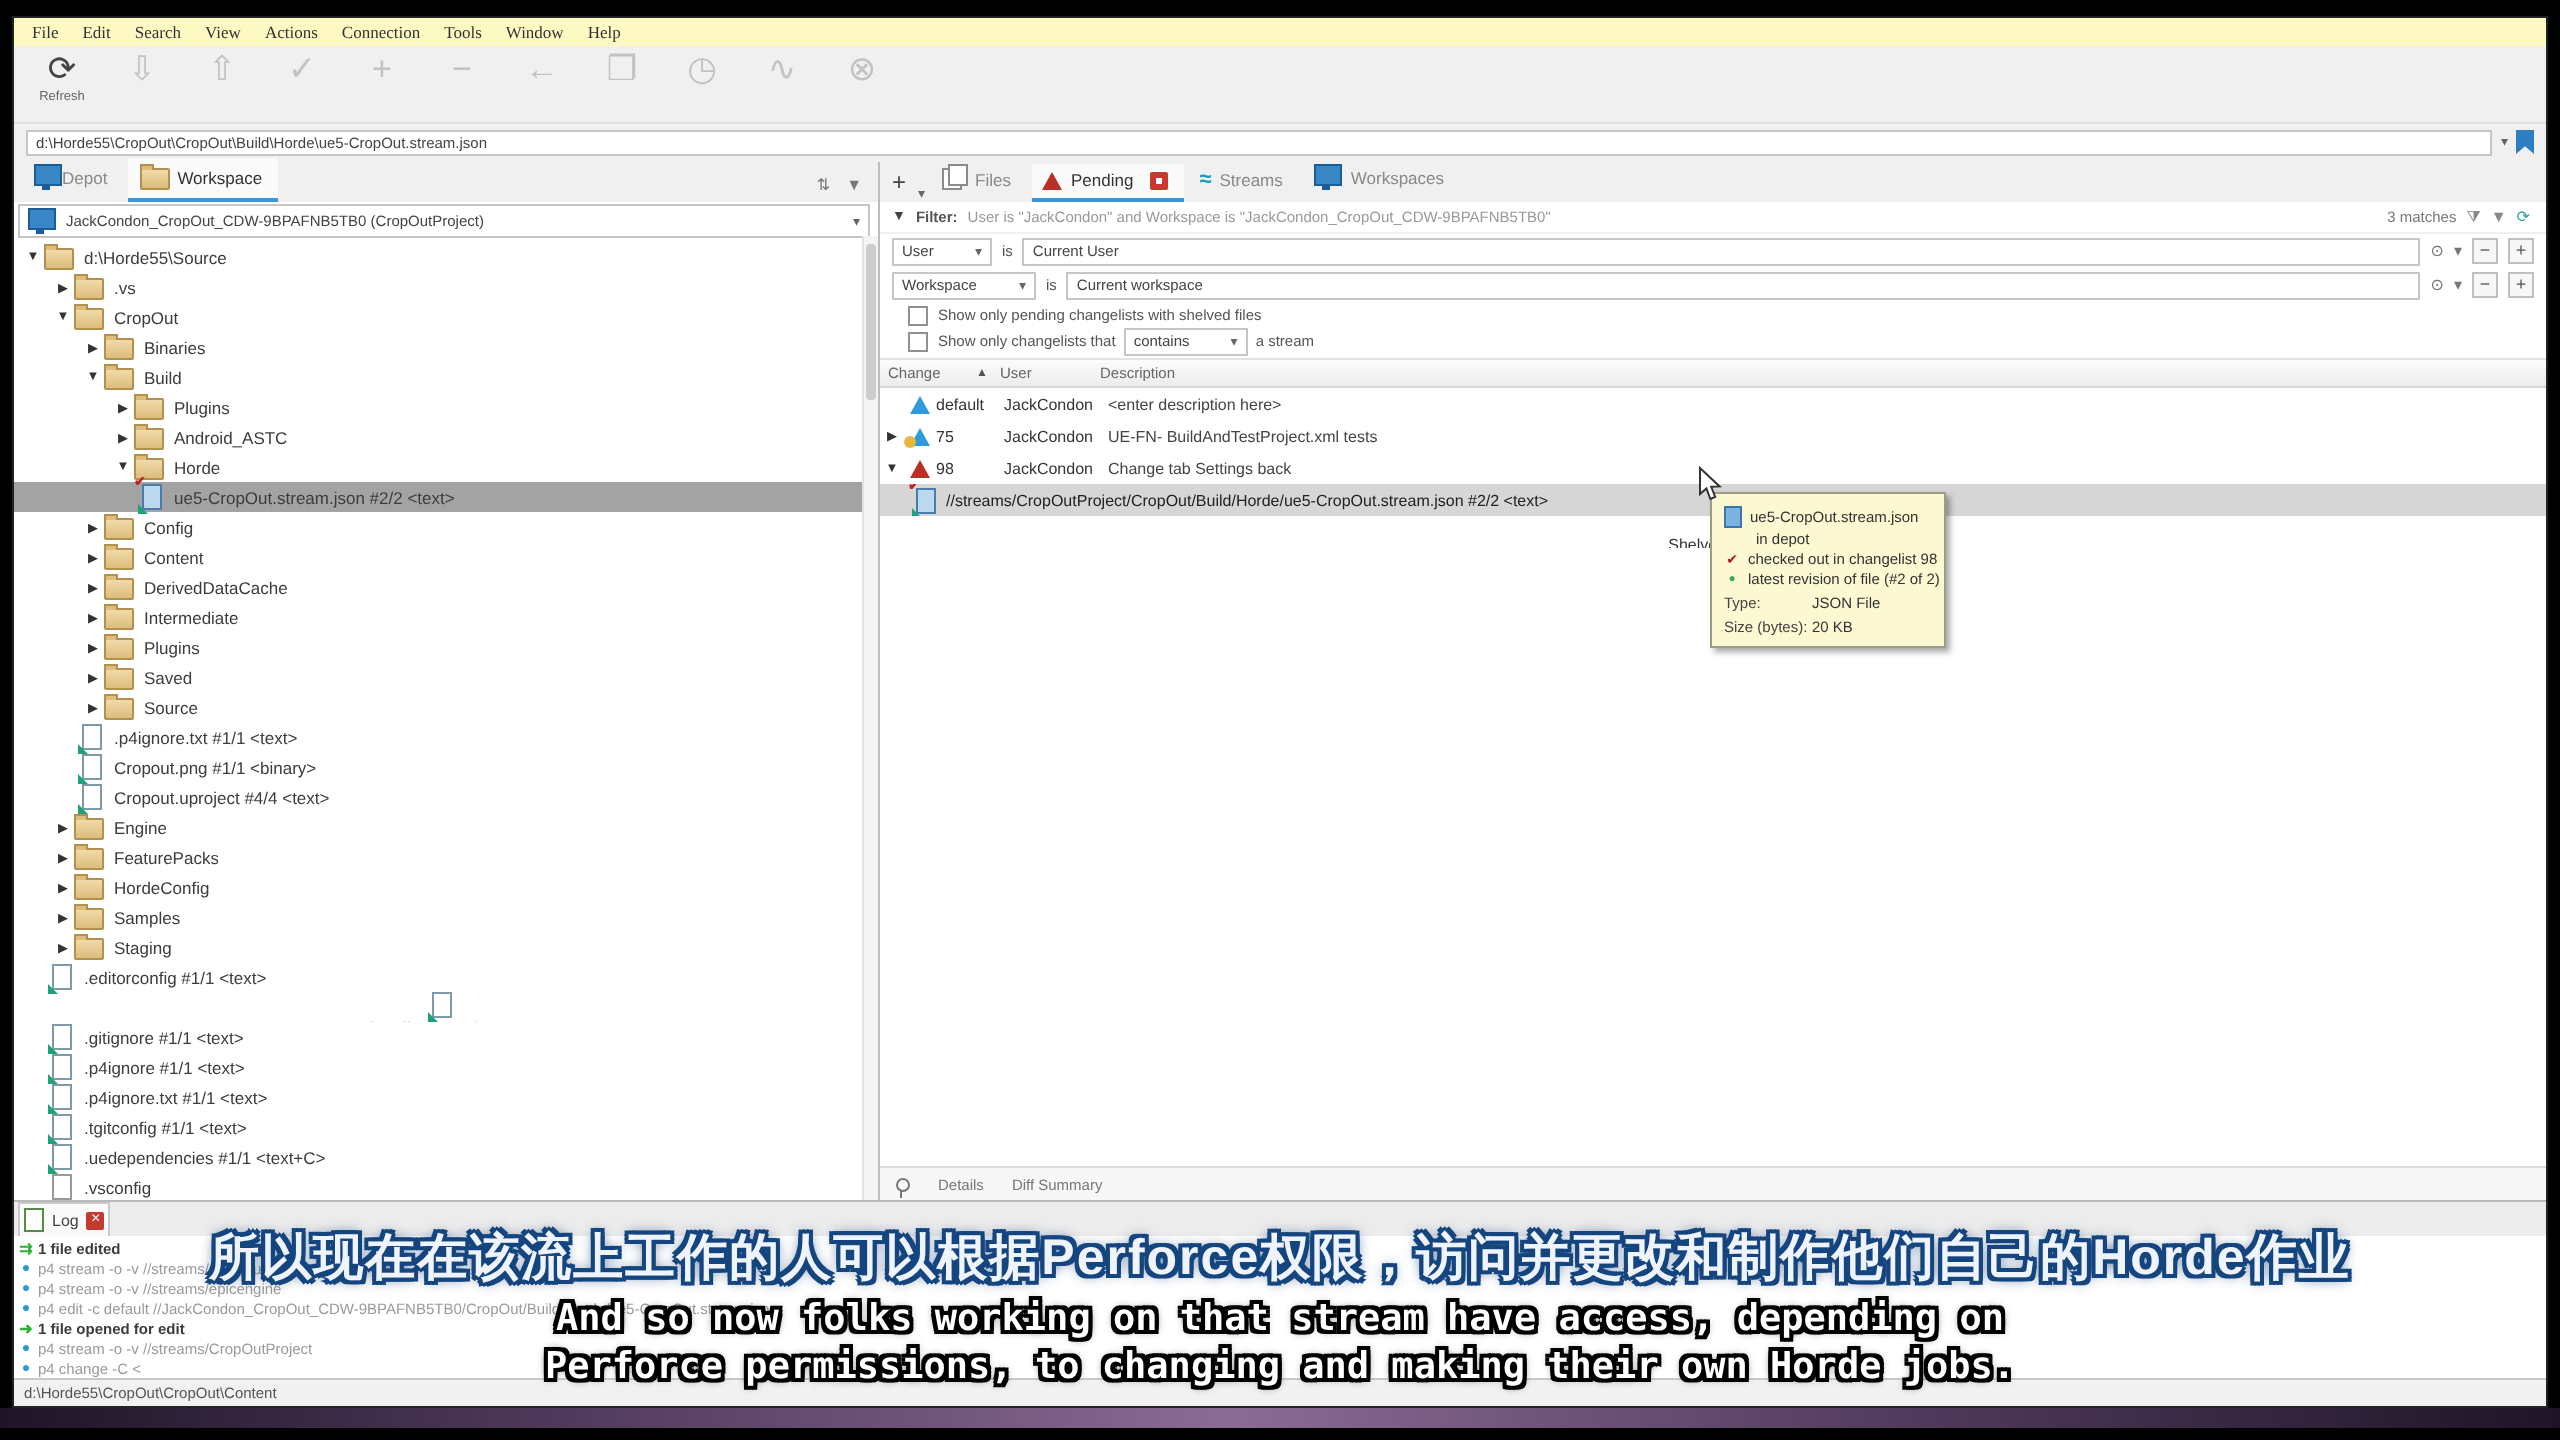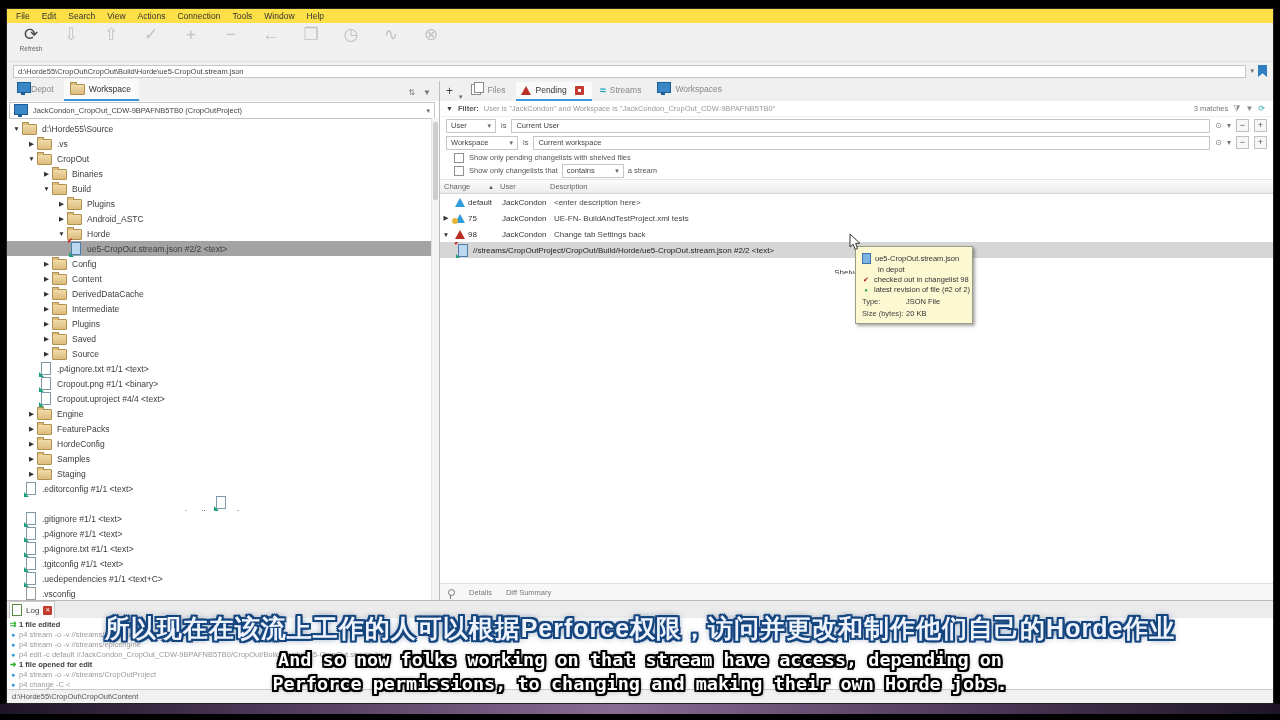--- a/index.html
+++ b/index.html
@@ -1,21 +1,21 @@
 <!DOCTYPE html>
 <html><head>
 <meta charset="utf-8">
 <style>
   html,body{margin:0;padding:0;background:#000;width:1280px;height:720px;overflow:hidden;
     font-family:"Liberation Sans",sans-serif;-webkit-font-smoothing:antialiased;}
   .frame{position:relative;width:1280px;height:720px;background:#000;}
   .app{position:absolute;left:6px;top:8px;width:1268px;height:696px;background:#f0f0f0;
     display:flex;flex-direction:column;border:1px solid #222;box-sizing:border-box;}
   
-  .menubar{height:14px;display:flex;align-items:center;padding-left:4px;gap:2px;background:#fde047;}
+  .menubar{height:14px;display:flex;align-items:center;padding-left:4px;gap:2px;background:#fef9c3;font-family:Liberation Serif, serif;}
   .mi{font-size:8.5px;color:#333;padding:1px 5px;}
   .toolbar{height:38px;display:flex;align-items:flex-start;padding-left:4px;background:#f0f0f0;border-bottom:1px solid #e0e0e0;}
   .tbtn{width:40px;display:flex;flex-direction:column;align-items:center;padding-top:2px;}
   .tglyph{font-size:17px;line-height:20px;color:#444;}
   .tbtn.dis .tglyph{color:#c2c2c2;}
   .tlabel{font-size:6.5px;color:#666;height:8px;}
   .tbtn.dis .tlabel{color:#cfcfcf;}
   
   .addrrow{height:16px;display:flex;align-items:center;padding:1px 6px 2px 6px;gap:4px;}
   .addr{flex:1;background:#fff;border:1px solid #c6c6c6;font-size:7.5px;color:#444;height:11px;line-height:11px;padding:0 4px;white-space:nowrap;overflow:hidden;}

